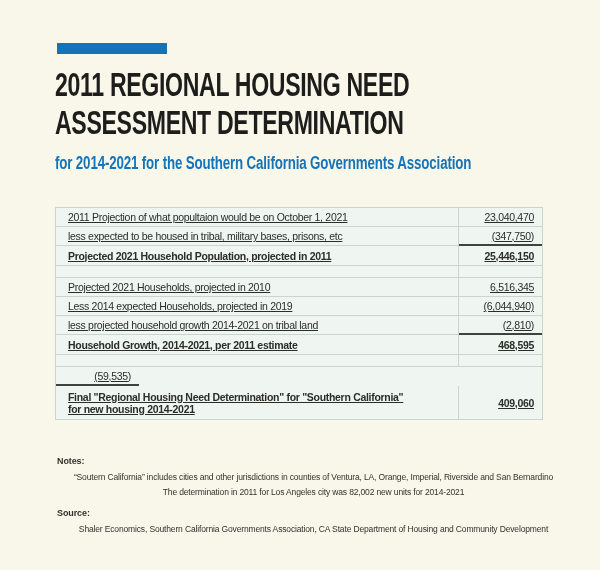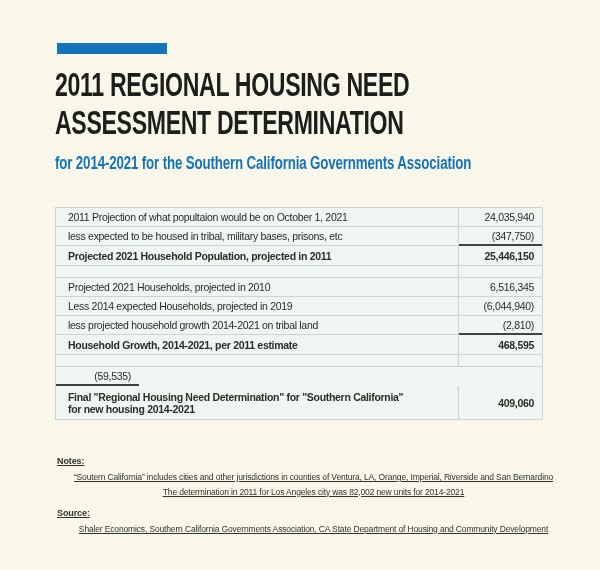--- a/index.html
+++ b/index.html
@@ -48,20 +48,21 @@
     box-sizing:border-box;
   }
   .t-row{display:flex;align-items:stretch;}
   .t-row>div{
     box-sizing:border-box;
     border-bottom:1px solid var(--table-border);
     display:flex;align-items:center;
     min-height:19px;
     font-size:10.5px;letter-spacing:-0.3px;
     color:var(--body-text);
+    text-decoration:underline;
   }
   .t-label{
     flex:1;
     padding:1px 12px;
     border-right:1px solid var(--table-border);
     white-space:pre-line;
   }
   .t-value{
     width:83px;
     padding:1px 8px;
@@ -69,21 +70,20 @@
     text-align:right;
   }
   .t-row.bold>div{font-weight:700;min-height:20px;}
   .t-row.spacer>div{min-height:12px;}
   .t-row.tall>div{min-height:33px;}
   .t-value.rule{border-bottom:2px solid var(--dark-rule);}
   .t-row:last-child>div{border-bottom:none;}
   .notes{
     margin:36px 30px 16px 57px;
     color:var(--notes-text);
-    text-decoration:underline;
   }
   .note-heading{
     font-size:9px;font-weight:700;
     margin-bottom:4px;letter-spacing:-0.1px;
   }
   .note-line{
     font-size:8.5px;line-height:14.5px;letter-spacing:-0.15px;
     white-space:nowrap;
     text-align:center;
   }
@@ -96,21 +96,21 @@
   <div class="accent-bar"></div>
   <h1 class="title">
     <span class="title-line">2011 REGIONAL HOUSING NEED</span>
     <span class="title-line">ASSESSMENT DETERMINATION</span>
   </h1>
   <div class="subtitle">for 2014-2021 for the Southern California Governments Association</div>
 
   <div class="rhna-table" id="rhna-table">
       <div class="t-row">
         <div class="t-label">2011 Projection of what popultaion would be on October 1, 2021</div>
-        <div class="t-value">24,035,940</div>
+        <div class="t-value">23,040,470</div>
       </div>
       <div class="t-row">
         <div class="t-label">less expected to be housed in tribal, military bases, prisons, etc</div>
         <div class="t-value rule">(347,750)</div>
       </div>
       <div class="t-row bold">
         <div class="t-label">Projected 2021 Household Population, projected in 2011</div>
         <div class="t-value">25,446,150</div>
       </div>
       <div class="t-row spacer">

